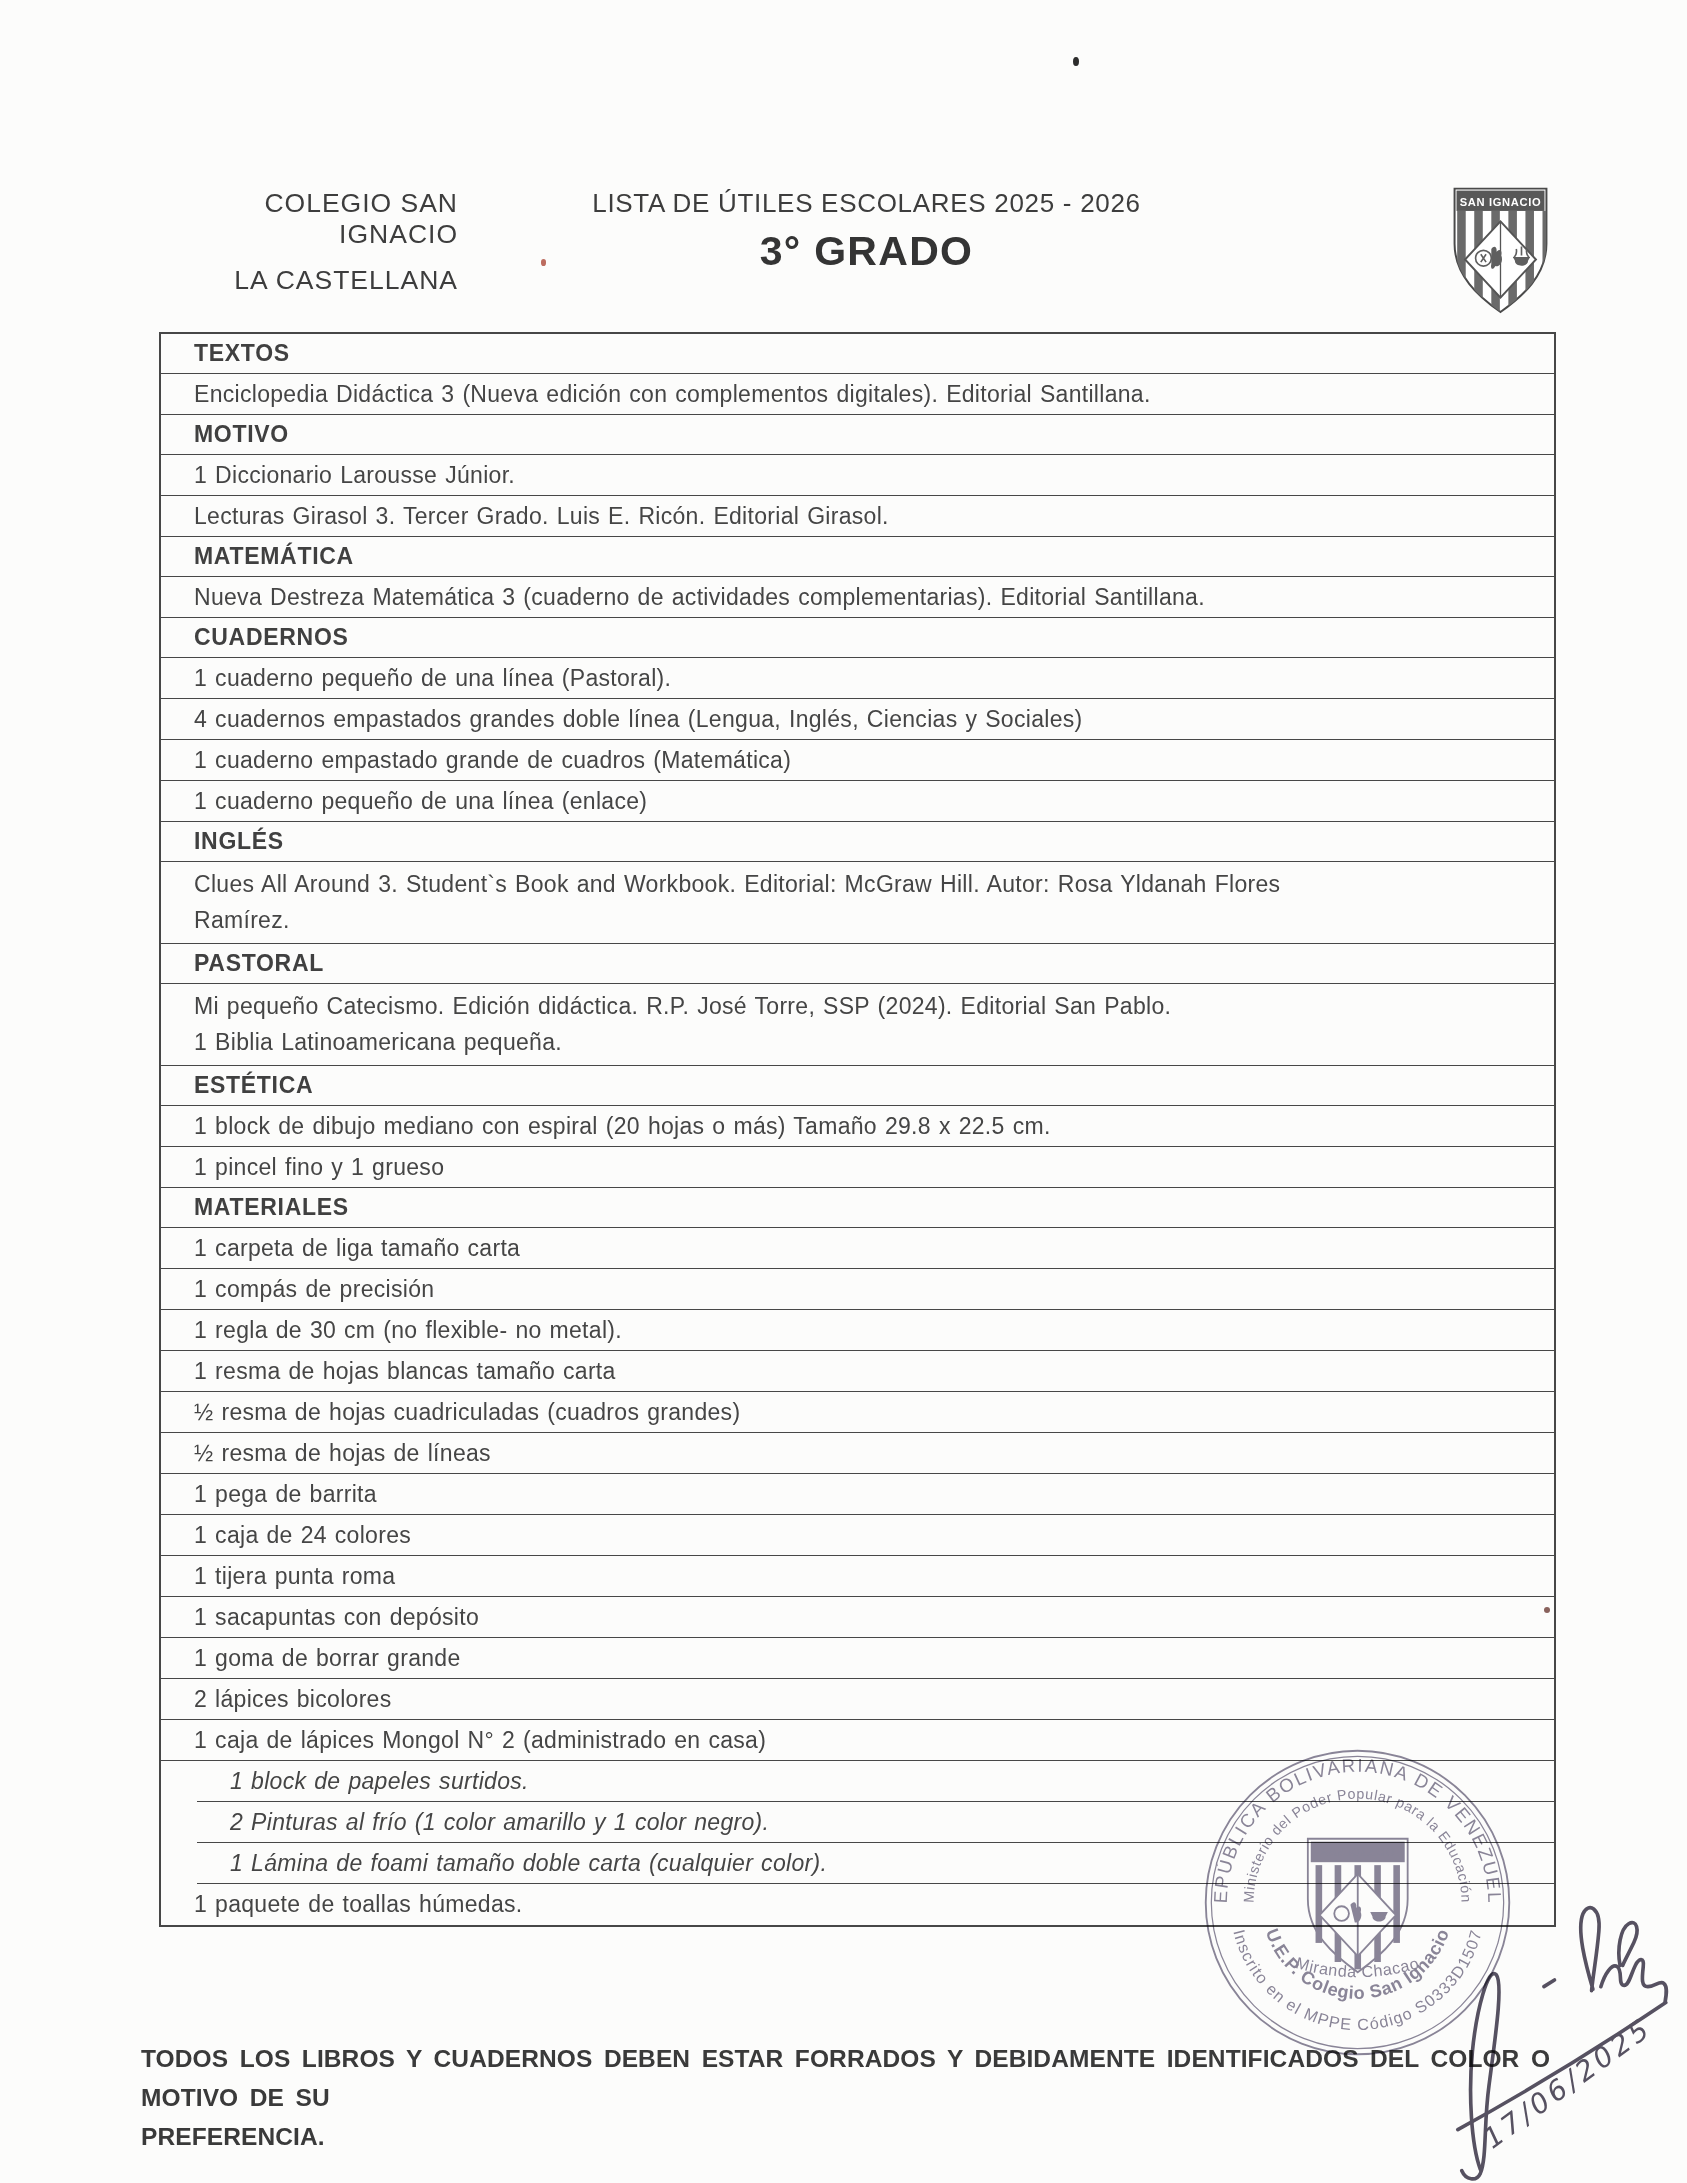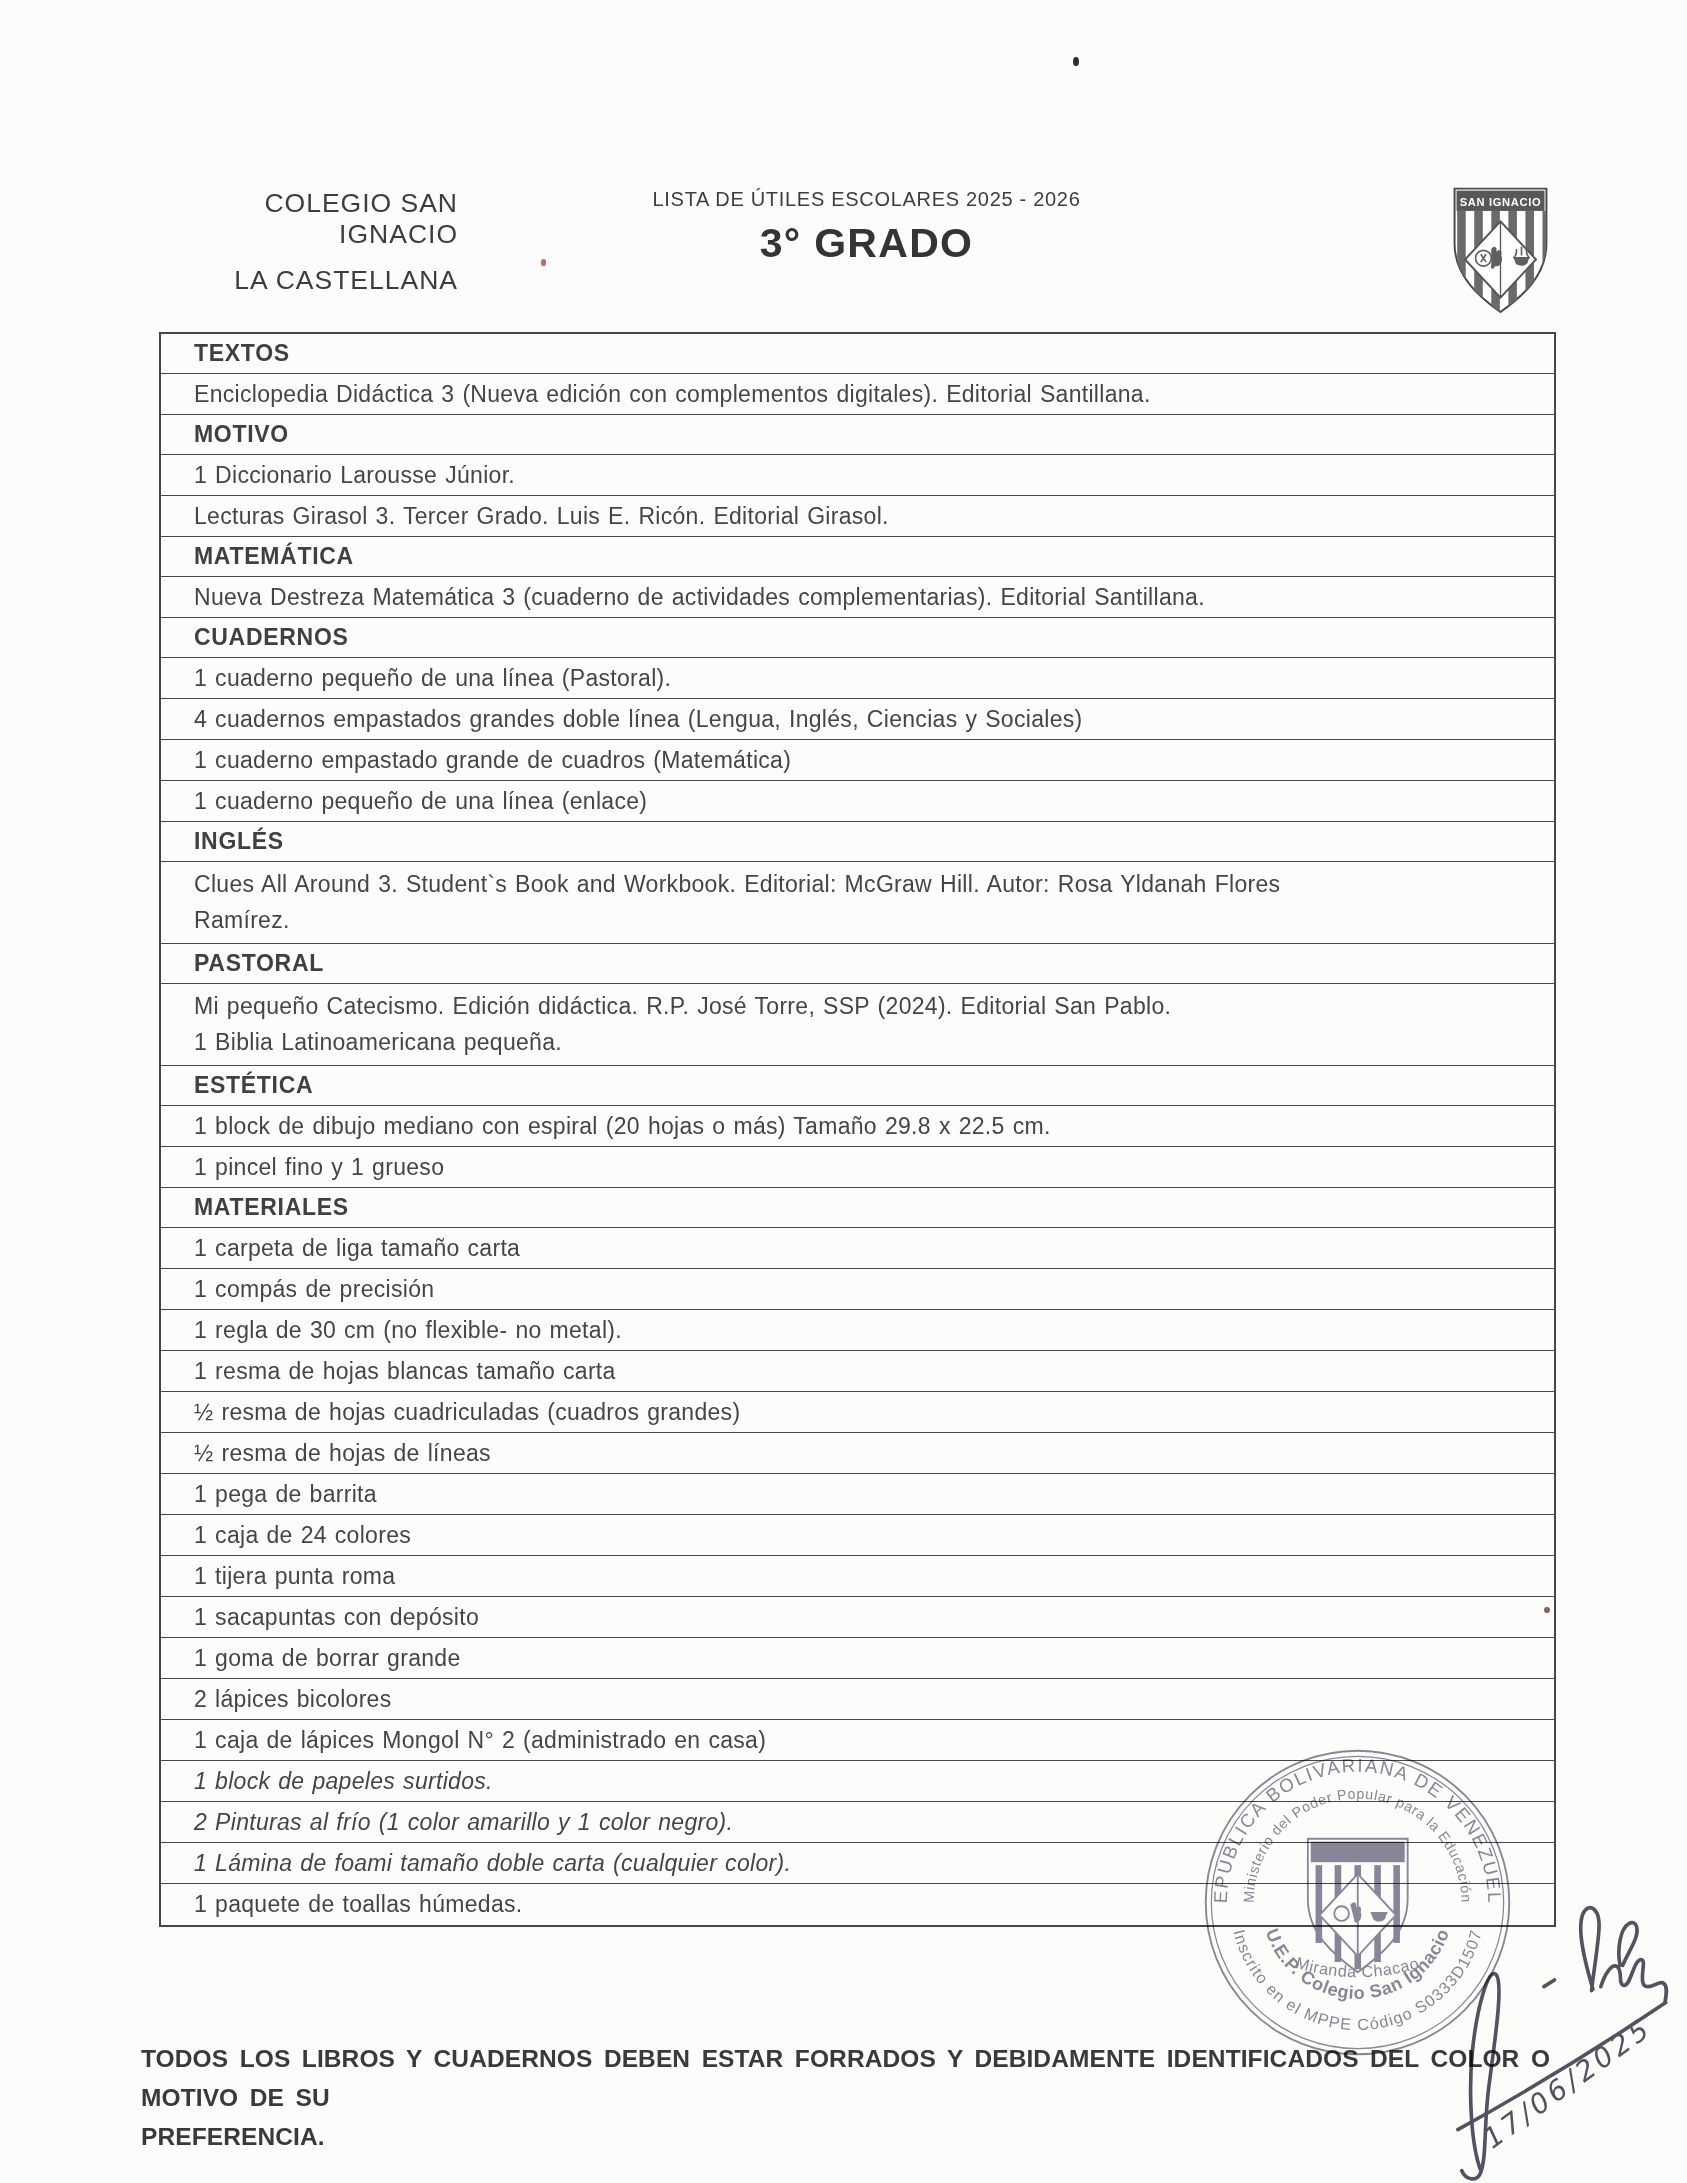--- a/index.html
+++ b/index.html
@@ -7,38 +7,38 @@
     width:1687px;height:2183px;position:relative;overflow:hidden;
     background:#fcfcfb;
     font-family:"Liberation Sans", sans-serif;
     color:var(--ink,#454545);
   }
   
   .school-block{position:absolute;left:140px;top:188px;width:318px;text-align:right;}
   .school-line1{font-size:26.5px;letter-spacing:1px;color:var(--head,#3d3d3d);}
   .school-line2{font-size:26.5px;letter-spacing:1px;color:var(--head,#3d3d3d);margin-top:14.6px;}
   .title-block{position:absolute;left:549px;top:188px;width:635px;text-align:center;}
-  .title-line1{font-size:20px;letter-spacing:0.7px;color:var(--head,#3d3d3d);}
+  .title-line1{font-size:26px;letter-spacing:0.7px;color:var(--head,#3d3d3d);}
   .title-line2{font-size:41px;font-weight:bold;letter-spacing:1.3px;color:#343434;margin-top:9.3px;}
   .logo{position:absolute;left:1448px;top:183px;width:105px;height:132px;}
   
   .supplies-table{
     position:absolute;left:159px;top:332px;width:1397px;
     border:2px solid var(--border,#474747);box-sizing:border-box;background:transparent;
   }
   .row{
     box-sizing:border-box;display:flex;align-items:center;
     border-bottom:1.3px solid var(--border,#474747);
     padding:0 20px 0 33px;font-size:23px;letter-spacing:0.3px;word-spacing:1.3px;
   }
   .row:last-child{border-bottom:none;}
   .row.section{height:40px;font-weight:bold;letter-spacing:0.7px;color:#404040;}
   .row.item{height:41px;color:var(--ink,#454545);}
   .row.item.tall{height:82px;white-space:pre-line;line-height:1.55;}
-  .row.item.italic{font-style:italic;}
+  .row.item.italic{font-style:italic;margin-left:36px;}
   
   .footer-note{
     position:absolute;left:141px;top:2039px;width:1416px;
     font-size:24.5px;font-weight:bold;color:#3a3a3a;
     letter-spacing:0.1px;word-spacing:4.6px;line-height:1.6;white-space:pre-line;
   }
   
   .stamp{
     position:absolute;left:1202px;top:1747px;width:311px;height:311px;
     opacity:.8;mix-blend-mode:multiply;

